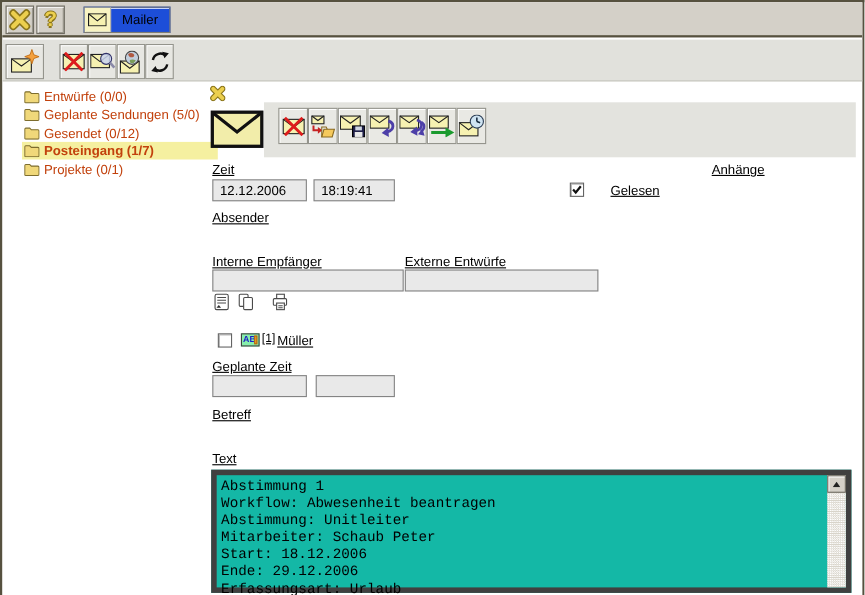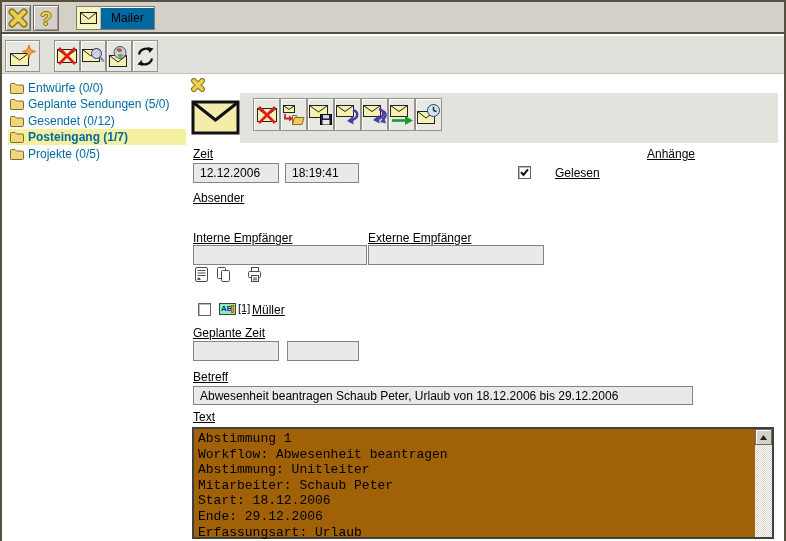--- a/index.html
+++ b/index.html
@@ -9,52 +9,52 @@
     font-family:"Liberation Sans",sans-serif;overflow:hidden;}
   
   .titlebar{position:absolute;left:0;top:0;width:100%;height:32px;background:#d4d0c8;
     border-bottom:2px solid #56513f;}
   .tb-btn{position:absolute;top:3px;width:26px;height:26px;background:#d4d0c8;
     border:1px solid #6f6c62;box-shadow:inset 1px 1px 0 #fff,inset -1px -1px 0 #99968c;
     display:flex;align-items:center;justify-content:center;cursor:pointer;}
   .qmark{font-size:19px;font-weight:bold;color:#eccf4e;
     text-shadow:-1px 0 #8a751c,1px 0 #8a751c,0 -1px #8a751c,0 1px #8a751c;line-height:1;}
   .app-tab{position:absolute;left:74px;top:4px;height:24px;display:flex;
-    border:1px solid #7f7c72;background:#0369a1;box-shadow:inset 1px 1px 0 #fff;}
+    border:1px solid #7f7c72;background:#1d4ed8;box-shadow:inset 1px 1px 0 #fff;}
   .tab-env{width:24px;height:100%;background:#f8f3c2;display:flex;align-items:center;
     justify-content:center;border-right:1px solid #b9b6aa;}
   .tab-label{padding:0 10px;font-size:12px;display:flex;align-items:center;color:#000;}
   
   .toolbar{position:absolute;left:0;top:34px;width:100%;height:38px;background:#e1e1dc;
     border-bottom:1px solid #c6c6be;}
   .tool-btn{position:absolute;top:4px;height:32px;background:#e7e7e2;border:1px solid #94948c;
     box-shadow:inset 1px 1px 0 #fff;display:flex;align-items:center;justify-content:center;cursor:pointer;}
   .mail-band{position:absolute;left:238px;top:91px;width:538px;height:50px;background:#e3e3de;}
   .mbtn{position:absolute;top:96px;width:27px;height:33px;background:#e9e9e4;border:1px solid #94948c;
     box-shadow:inset 1px 1px 0 #fff;display:flex;align-items:center;justify-content:center;cursor:pointer;}
   
-  .folder-row{position:absolute;left:6px;width:178px;height:16px;display:flex;align-items:center;
-    font-size:12px;color:#0369a1;cursor:pointer;white-space:nowrap;}
+  .folder-row{position:absolute;left:18px;width:178px;height:16px;display:flex;align-items:center;
+    font-size:12px;color:#c2410c;cursor:pointer;white-space:nowrap;}
   .folder-row svg{margin:0 4px 0 2px;flex:0 0 auto;}
   .folder-row.sel{background:#f5f0a0;font-weight:bold;}
   
   .lbl{position:absolute;font-size:12px;color:#000;white-space:nowrap;text-decoration:underline;}
   .field{position:absolute;background:#e9e9e9;border:1px solid #848484;
     font:12px "Liberation Sans",sans-serif;padding:0 6px;color:#000;outline:none;}
   .cb{position:absolute;width:13px;height:13px;background:#fff;border:1px solid #646464;
     box-shadow:inset 1px 1px 0 #b9b9b9;display:flex;align-items:center;justify-content:center;cursor:pointer;}
   .mini-btn{position:absolute;width:19px;height:19px;display:flex;align-items:center;
     justify-content:center;cursor:pointer;background:transparent;border:none;padding:0;}
   .ab-badge{position:absolute;width:17px;height:12px;background:#86efac;border:1px solid #404040;
     display:flex;align-items:center;}
   .ab-badge span{font-size:8px;font-weight:bold;color:#1c1cc8;padding-left:1px;line-height:1;}
   .ab-bar{position:absolute;right:1px;top:1px;width:3px;height:8px;background:#f49a2a;border:1px solid #b06a10;}
   
-  .textbox{position:absolute;left:190px;top:425px;width:582px;height:112px;background:#a16207;
-    border:2px solid #404040;}
+  .textbox{position:absolute;left:190px;top:425px;width:582px;height:112px;background:#14b8a6;
+    border:5px solid #404040;}
   .textbox pre{position:absolute;left:4px;top:2px;right:20px;margin:0;
     font:13px/15.6px "Liberation Mono",monospace;color:#000;white-space:pre;overflow:hidden;}
   .sbar{position:absolute;right:0;top:0;width:17px;bottom:0;
     background:repeating-conic-gradient(#ffffff 0% 25%,#d8d4ca 25% 50%) 0 0/2px 2px;}
   .sb-up{position:absolute;left:0;top:0;width:17px;height:16px;background:#d4d0c8;
     border:1px solid #6d6a60;box-shadow:inset 1px 1px 0 #fff;display:flex;align-items:center;
     justify-content:center;cursor:pointer;}
 </style>
 </head>
 <body>
@@ -146,21 +146,21 @@
     <div class="folder-row sel" style="top:127px">
       <svg width="14" height="12" viewBox="0 0 14 12">
           <path d="M0.5,11 L0.5,2.5 Q0.5,1.5 1.5,1.5 L5,1.5 L6.5,3 L12.5,3 Q13.5,3 13.5,4 L13.5,10.5 Q13.5,11.5 12.5,11.5 L1.5,11.5 Q0.5,11.5 0.5,11 Z" fill="#f0d87a" stroke="#7d6d2e"></path>
         </svg>
       <span>Posteingang (1/7)</span>
     </div>
     <div class="folder-row" style="top:144px">
       <svg width="14" height="12" viewBox="0 0 14 12">
           <path d="M0.5,11 L0.5,2.5 Q0.5,1.5 1.5,1.5 L5,1.5 L6.5,3 L12.5,3 Q13.5,3 13.5,4 L13.5,10.5 Q13.5,11.5 12.5,11.5 L1.5,11.5 Q0.5,11.5 0.5,11 Z" fill="#f0d87a" stroke="#7d6d2e"></path>
         </svg>
-      <span>Projekte (0/5)</span>
+      <span>Projekte (0/1)</span>
     </div>
   </div>
 
   <div class="mini-btn" style="left:188px;top:75px;width:16px;height:16px">
     <svg width="14" height="14" viewBox="0 0 20 20">
       <path d="M4,4 L16,16 M16,4 L4,16" stroke="#8a751c" stroke-width="8" stroke-linecap="round"></path>
       <path d="M4,4 L16,16 M16,4 L4,16" stroke="#eccf4e" stroke-width="5" stroke-linecap="round"></path>
     </svg>
   </div>
 
@@ -241,21 +241,21 @@
   <div class="cb" style="left:516px;top:164px">
     <svg width="11" height="11" viewBox="0 0 11 11">
       <path d="M2,5.2 L4.4,8 L9,2.3" stroke="#111" stroke-width="2" fill="none"></path>
     </svg>
   </div>
   <span class="lbl" style="left:553px;top:164px">Gelesen</span>
 
   <span class="lbl" style="left:191px;top:189px">Absender</span>
 
   <span class="lbl" style="left:191px;top:229px">Interne Empfänger</span>
-  <span class="lbl" style="left:366px;top:229px">Externe Empfänger</span>
+  <span class="lbl" style="left:366px;top:229px">Externe Entwürfe</span>
   <input class="field" style="left: 191px; top: 243px; width: 174px; height: 20px;" value="">
   <input class="field" style="left: 366px; top: 243px; width: 176px; height: 20px;" value="">
 
   <button class="mini-btn" style="left:190px;top:263px">
     <svg width="17" height="17" viewBox="0 0 17 17">
       <rect x="2.5" y="1.5" width="12" height="14" rx="1.5" fill="#fff" stroke="#4a4a4a"></rect>
       <path d="M4.5,4.5 h8 M4.5,7 h8 M4.5,9.5 h8" stroke="#4a4a4a"></path>
       <path d="M3.8,13.8 L8,13.8 L5.9,11.2 Z" fill="#2a2a2a"></path>
     </svg>
   </button>
@@ -280,21 +280,20 @@
     <i class="ab-bar"></i>
   </div>
   <span class="lbl" style="left:236px;top:300px;font-size:11px">[1]</span>
   <span class="lbl" style="left:250px;top:301px">Müller</span>
 
   <span class="lbl" style="left:191px;top:324px">Geplante Zeit</span>
   <input class="field" style="left: 191px; top: 339px; width: 86px; height: 20px;" value="">
   <input class="field" style="left: 285px; top: 339px; width: 72px; height: 20px;" value="">
 
   <span class="lbl" style="left:191px;top:368px">Betreff</span>
-  <input class="field" style="left: 191px; top: 384px; width: 500px; height: 19px;" value="Abwesenheit beantragen Schaub Peter, Urlaub von 18.12.2006 bis 29.12.2006">
 
   <span class="lbl" style="left:191px;top:408px">Text</span>
   <div class="textbox">
     <pre>Abstimmung 1
 Workflow: Abwesenheit beantragen
 Abstimmung: Unitleiter
 Mitarbeiter: Schaub Peter
 Start: 18.12.2006
 Ende: 29.12.2006
 Erfassungsart: Urlaub</pre>

